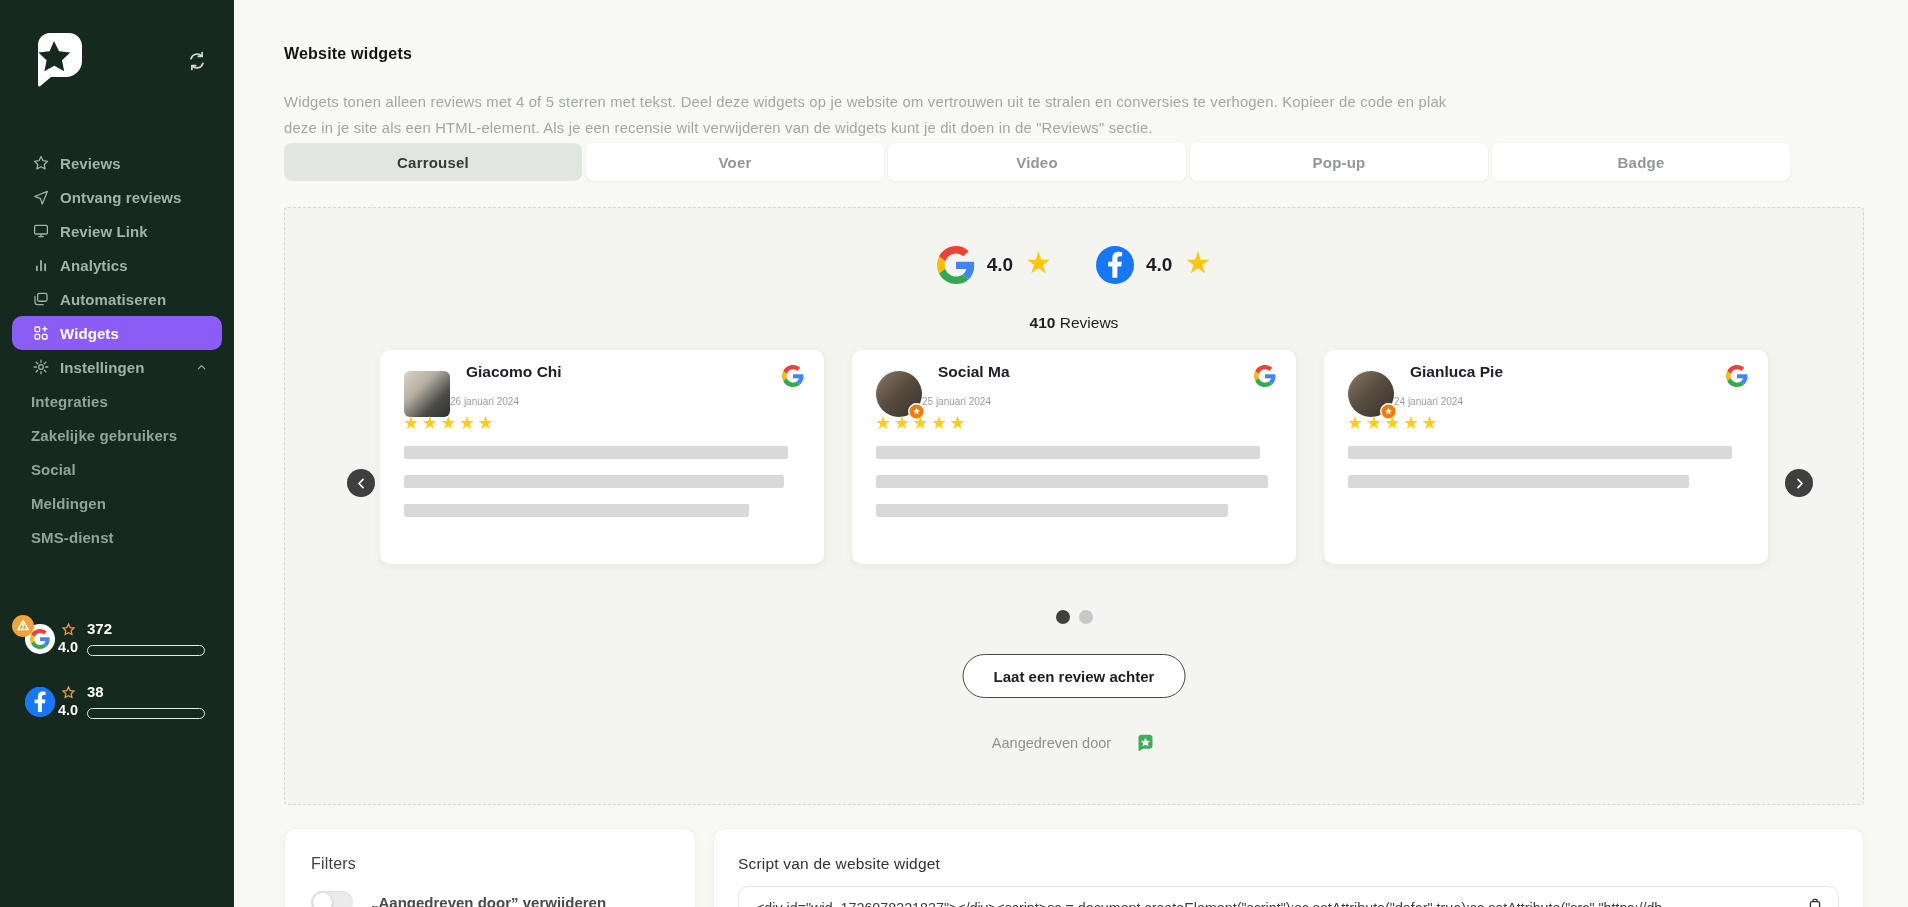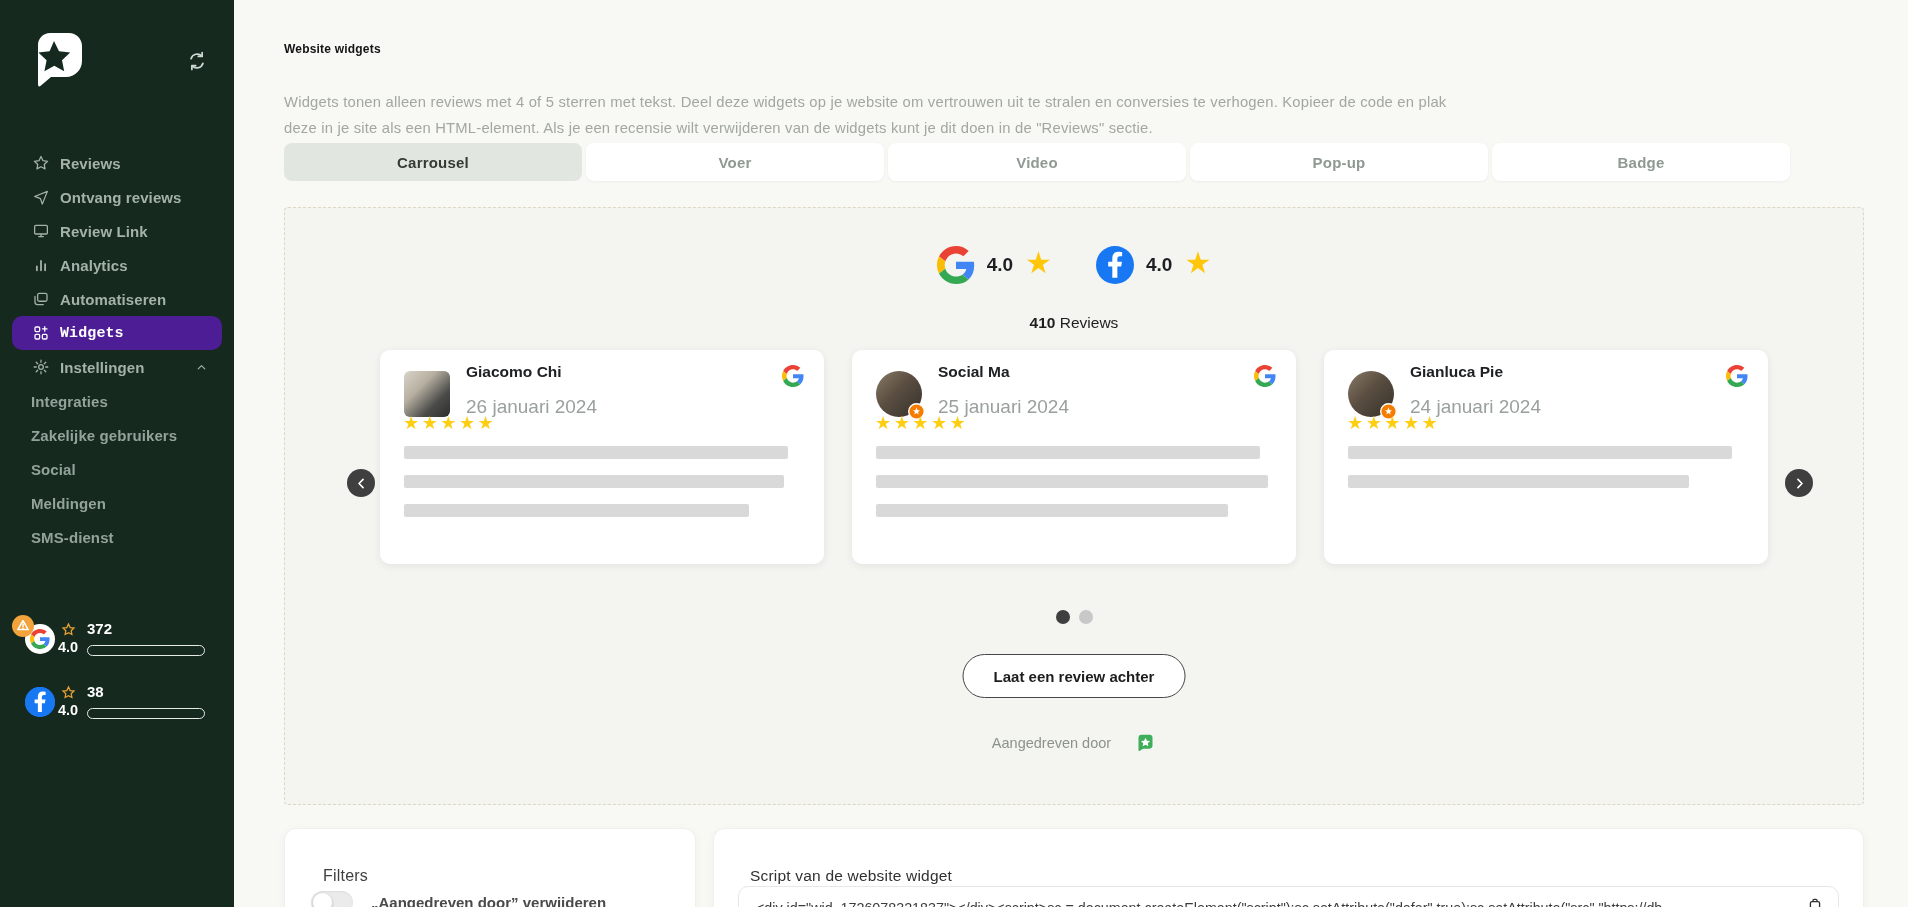--- a/index.html
+++ b/index.html
@@ -7,39 +7,39 @@
        font-family:"Liberation Sans","DejaVu Sans",sans-serif;color:#222;}
 
   
   .sidebar{position:absolute;left:0;top:0;bottom:0;width:234px;background:#15291f;}
   .logo{position:absolute;left:26px;top:28px;width:64px;height:66px;}
   .refresh{position:absolute;left:186px;top:50px;width:22px;height:22px;color:#cfd8d2;cursor:pointer;}
   .menu{position:absolute;left:0;top:146px;width:234px;}
   .menu-item{position:relative;display:flex;align-items:center;height:34px;margin:0 12px;padding-left:20px;
              color:#a4b2a9;font-size:15px;font-weight:700;letter-spacing:.1px;border-radius:10px;cursor:pointer;}
   .menu-item .mi-icon{display:flex;width:18px;height:18px;margin-right:10px;align-items:center;justify-content:center;}
-  .menu-item.active{background:#4c1d95;color:#ffffff;font-family:Liberation Mono, monospace;}
+  .menu-item.active{background:#8b5cf6;color:#ffffff;}
   .menu-item .mi-chev{margin-left:auto;margin-right:14px;display:flex;color:#a4b2a9;}
   .menu-item.sub{padding-left:19px;font-weight:700;color:#93a39a;}
   
   .stats{position:absolute;left:0;top:612px;width:234px;}
   .stat-row{position:relative;height:63px;cursor:pointer;}
   .stat-avatar{position:absolute;left:25px;top:12px;width:30px;height:30px;border-radius:50%;
                display:flex;align-items:center;justify-content:center;background:#fff;}
   .stat-avatar.facebook{background:#1877F2;}
   .stat-warning{position:absolute;left:11px;top:2px;width:24px;height:24px;z-index:2;}
   .stat-star{position:absolute;left:61px;top:10px;width:15px;height:15px;color:#eca235;}
   .stat-count{position:absolute;left:87px;top:8px;font-size:15px;font-weight:700;color:#fff;}
   .stat-rating{position:absolute;left:58px;top:27px;font-size:14.5px;font-weight:700;color:#fff;}
   .stat-bar{position:absolute;left:87px;top:33px;width:116px;height:9px;border:1.4px solid #e6ebe7;
             border-radius:6px;overflow:hidden;background:transparent;}
   .stat-bar .fill{height:100%;background:#ffffff;border-radius:6px;}
 
   
-  .page-title{position:absolute;left:284px;top:34px;font-size:12px;font-weight:700;color:#141414;letter-spacing:.2px;}
+  .page-title{position:absolute;left:284px;top:34px;font-size:16px;font-weight:700;color:#141414;letter-spacing:.2px;}
   .page-desc{position:absolute;left:284px;top:74px;width:1185px;font-size:14.8px;line-height:26px;
              color:#a2a8a0;letter-spacing:.2px;}
 
   
   .tabs{position:absolute;left:284px;top:143px;display:flex;gap:4px;}
   .tab{width:298px;height:38px;border-radius:8px;background:#ffffff;border:none;cursor:pointer;
        display:flex;align-items:center;justify-content:center;font-size:15px;font-weight:700;color:#8f9993;
        box-shadow:0 1px 3px rgba(0,0,0,.05);font-family:inherit;letter-spacing:.2px;}
   .tab.active{background:#e2e6e1;color:#333b34;box-shadow:none;}
 
@@ -55,42 +55,42 @@
   .total-row .cnt{font-weight:700;}
   .cards{position:absolute;left:0;top:142px;width:100%;display:flex;justify-content:center;gap:28px;}
   .card{position:relative;width:444px;height:214px;background:#fff;border-radius:10px;
         box-shadow:0 2px 8px rgba(0,0,0,.07);}
   .card-g{position:absolute;right:20px;top:15px;}
   .avatar{position:absolute;left:24px;top:21px;width:46px;height:46px;}
   .avatar.photo-square{border-radius:6px;background:linear-gradient(135deg,#d9d4c9 0%,#b7b0a2 35%,#4b4b48 70%,#2d2d2b 100%);}
   .avatar.photo-circle-badge{border-radius:50%;background:linear-gradient(135deg,#8a7a66 0%,#5a4e41 45%,#35302a 100%);}
   .lg-badge{position:absolute;right:-3px;bottom:-3px;display:flex;}
   .card-name{position:absolute;left:86px;top:13px;font-size:15.5px;font-weight:700;color:#202124;}
-  .card-date{position:absolute;left:86px;top:46px;font-size:19px;color:#9aa09f;}
+  .card-date{position:absolute;left:70px;top:46px;font-size:10px;color:#9aa09f;}
   .card-stars{position:absolute;left:23px;top:62px;font-size:18px;color:#ffce12;letter-spacing:2.5px;}
   .card-bars{position:absolute;left:24px;right:24px;top:96px;}
   .card-bars .bar{height:13px;background:#d9d9d9;border-radius:2px;margin-bottom:16px;}
   .nav-arrow{position:absolute;top:261px;width:28px;height:28px;border-radius:50%;background:#3f3f3f;border:none;
              display:flex;align-items:center;justify-content:center;color:#fff;cursor:pointer;padding:0;}
   .nav-arrow.left{left:62px;}
   .nav-arrow.right{right:50px;}
   .dots{position:absolute;left:0;top:402px;width:100%;display:flex;justify-content:center;gap:9px;}
   .dot{width:14px;height:14px;border-radius:50%;background:#c8c8c8;cursor:pointer;}
   .dot.active{background:#3f3f3f;}
   .cta{position:absolute;left:50%;top:446px;transform:translateX(-50%);height:44px;padding:0 30px;
        background:#fff;border:1px solid #474747;border-radius:22px;font-size:15px;font-weight:700;color:#1d1d1d;
        cursor:pointer;font-family:inherit;}
   .powered{position:absolute;left:0;top:524px;width:100%;display:flex;justify-content:center;align-items:center;
            gap:24px;font-size:14.5px;color:#8d928c;}
 
   
   .panel{position:absolute;background:#fff;border-radius:12px;border:1px solid #f0f0ec;
          box-shadow:0 2px 10px rgba(0,0,0,.04);}
   .filters-panel{left:284px;top:828px;width:410px;height:150px;}
-  .panel h3{margin:12px;font-size:16px;font-weight:500;color:#3f3f3f;letter-spacing:.2px;}
+  .panel h3{margin:0;font-size:16px;font-weight:500;color:#3f3f3f;letter-spacing:.2px;}
   .filters-panel h3{padding:26px 0 0 26px;}
   .toggle-row{position:absolute;left:26px;top:62px;display:flex;align-items:center;gap:18px;}
   .toggle{position:relative;width:42px;height:23px;border-radius:12px;background:#ebebeb;cursor:pointer;
           box-shadow:inset 0 1px 2px rgba(0,0,0,.06);}
   .toggle .knob{position:absolute;left:2px;top:2px;width:19px;height:19px;border-radius:50%;background:#fff;
                 box-shadow:0 1px 3px rgba(0,0,0,.25);}
   .toggle-label{font-size:15px;font-weight:700;color:#4a4a4a;}
   .script-panel{left:713px;top:828px;width:1149px;height:150px;}
   .script-panel h3{padding:26px 0 0 24px;font-size:15.5px;color:#303030;}
   .code-box{position:absolute;left:24px;right:24px;top:57px;height:70px;border:1px solid #e7e7e4;border-radius:10px;

